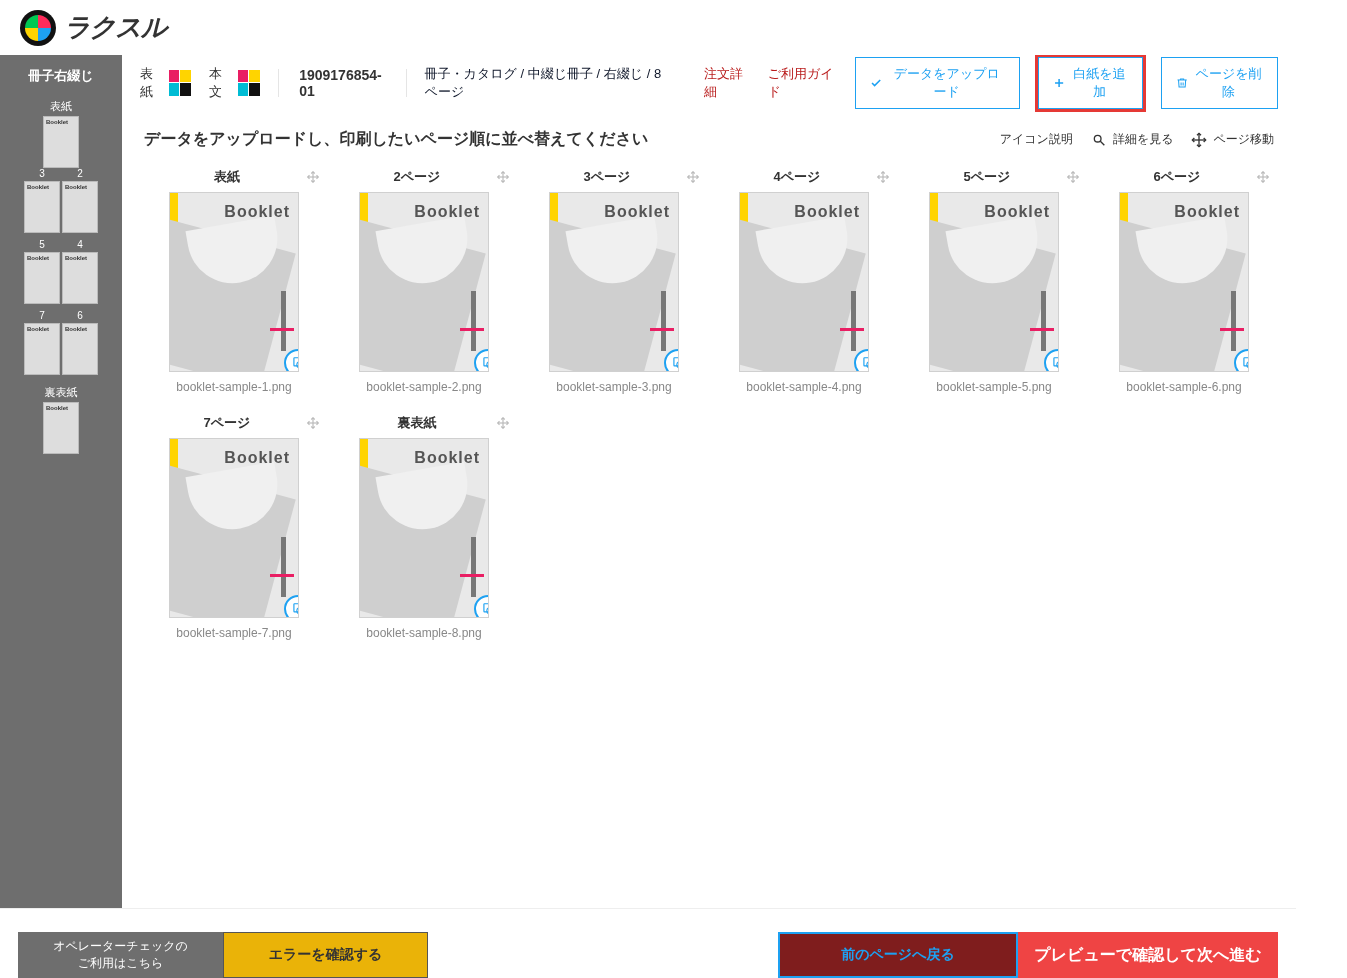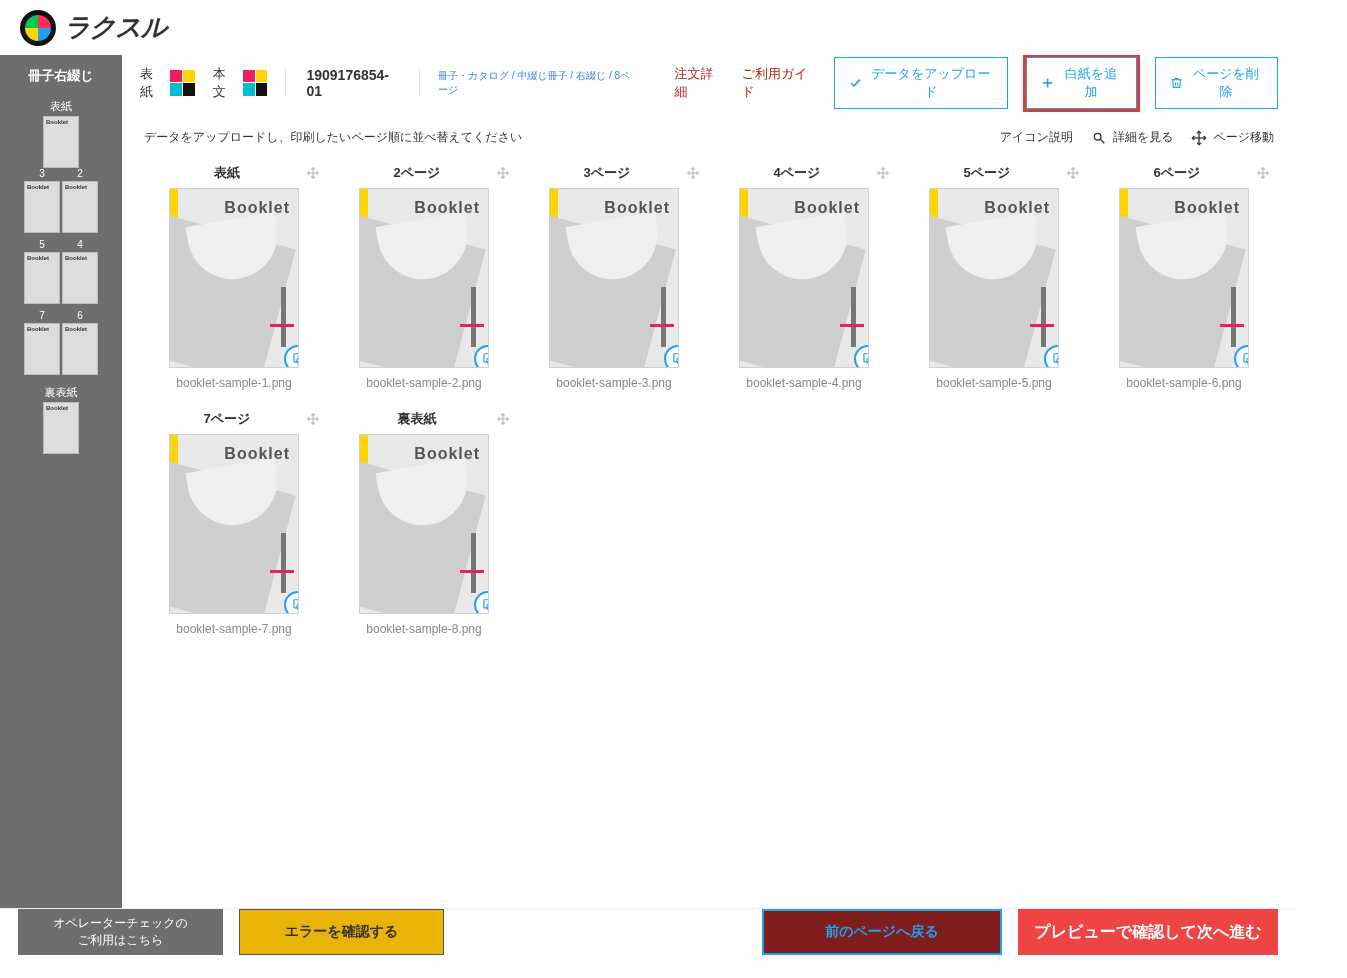--- a/index.html
+++ b/index.html
@@ -28,51 +28,51 @@
 .side-thumb.single { width: 36px; }
 .side-thumb .tlab { position:absolute; top:2px; left:2px; font-size:6px; color:#333; font-weight:700;}
 
 
 .content { flex:1; display:flex; flex-direction:column; }
 .topbar { height: 56px; border-bottom: 1px solid #fff; display:flex; align-items:center; padding: 0 18px; gap: 18px; }
 .swtoggle { display:flex; align-items:center; gap:6px; font-size:13px; }
 .sw-chip { width:26px; height:26px; display:grid; grid-template-columns:1fr 1fr; grid-template-rows:1fr 1fr; gap:1px; }
 .sw-chip span { display:block; }
 .orderid { font-weight:700; font-size:14px; padding: 0 20px; border-left:1px solid #e5e5e5; border-right:1px solid #e5e5e5; height:28px; display:flex; align-items:center;}
-.breadcrumb { color:#3b82f6; font-size:10px; }
+.breadcrumb { color:#0f172a; font-size:13px; }
 .topbar .spacer { flex:1; }
 .linkblue { color:#b91c1c; font-size:13px; cursor:pointer; }
 .btn { border:1px solid #1da1f2; color:#1da1f2; background:#fff; padding: 7px 14px; font-size:13px; display:inline-flex; align-items:center; gap:6px; cursor:pointer; }
 .btn.highlight { outline: 3px solid #e53935; outline-offset: 0; }
 .icon { width:14px; height:14px; display:inline-block; }
 
 
 .instrow { display:flex; align-items:center; padding: 18px 22px 8px; }
-.instrow h2 { font-size: 12px; font-weight:400; }
+.instrow h2 { font-size: 16px; font-weight:700; }
 .instrow .spacer { flex:1; }
 .legenditem { display:inline-flex; align-items:center; gap:6px; margin-left:18px; font-size:12px; color:#333; cursor:pointer;}
 
 
 .grid { padding: 8px 22px; display:grid; grid-template-columns: repeat(6, 180px); gap: 18px 10px; align-content:start; overflow:auto; flex:1;}
 .cell { width:180px; }
 .cellhead { display:flex; align-items:center; padding: 2px 4px 6px; }
 .cellhead .pgtitle { flex:1; text-align:center; font-size:13px; font-weight:600;}
 .draghandle { color:#bbb; cursor:grab; }
 .thumb { width: 130px; height: 180px; margin: 0 auto; background:#e9e9e9; border:1px solid #d0d0d0; position:relative; overflow:hidden; }
 .thumb .booklettxt { position:absolute; top:10px; right:8px; font-weight:800; font-size:16px; color:#555; letter-spacing:1px;}
 .thumb .artA { position:absolute; left:-30px; top:40px; width:140px; height:140px; background:#cfcfcf; transform:rotate(15deg);}
 .thumb .artB { position:absolute; left:20px; top:30px; width:90px; height:60px; background:#f0f0f0; border-radius: 0 0 60px 60px; transform:rotate(-10deg);}
 .thumb .artC { position:absolute; right:12px; bottom:20px; width:5px; height:60px; background:#777;}
 .thumb .artD { position:absolute; right:4px; bottom:40px; width:24px; height:3px; background:#e91e63;}
 .thumb .artY { position:absolute; left:0; top:0; width:8px; height:40px; background:#ffd400;}
 .zoombadge { position:absolute; right:-14px; bottom:-6px; width:28px; height:28px; border:2px solid #1da1f2; border-radius:50%; background:#fff; display:flex; align-items:center; justify-content:center; color:#1da1f2; cursor:pointer;}
 .fname { text-align:center; font-size:12px; color:#888; margin-top:8px; }
 
 
-.footer { height: 70px; border-top:1px solid #eee; display:flex; align-items:flex-start; padding: 0 18px; gap: 16px; }
+.footer { height: 70px; border-top:1px solid #eee; display:flex; align-items:flex-end; padding: 0 18px; }
 .grayblock { width: 205px; height: 46px; background:#6e6e6e; color:#fff; font-size:12px; display:flex; flex-direction:column; align-items:center; justify-content:center; line-height:1.4; cursor:pointer;}
 .btnwhite { width: 205px; height:46px; border:1px solid #555; background:#eab308; color:#333; font-size:14px; font-weight:600; cursor:pointer;}
 .footer .spacer { flex:1; }
 .btnoutline-blue { width: 240px; height:46px; border:2px solid #1da1f2; color:#1da1f2; background:#7f1d1d; font-size:14px; font-weight:700; cursor:pointer;}
 .btnsolid-blue { width: 260px; height:46px; background:#ef4444; color:#fff; border:none; font-size:16px; font-weight:700; cursor:pointer;}
 
 svg { display:block; }
 </style>
 </head>
 <body>

